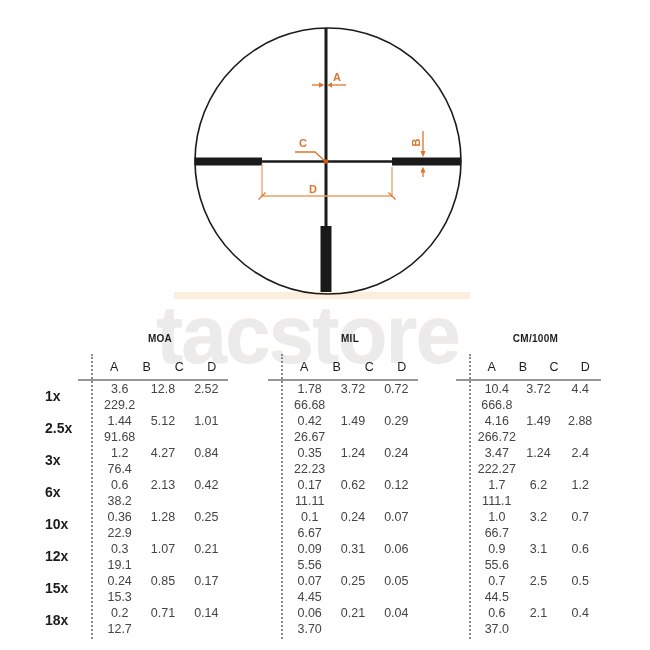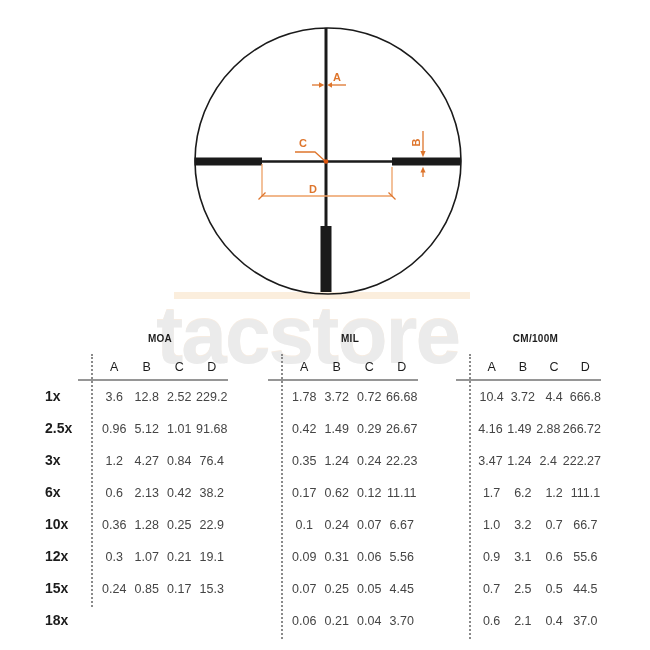--- a/index.html
+++ b/index.html
@@ -35,21 +35,21 @@
     height:36px;display:flex;align-items:center;justify-content:center;
     padding-left:14px;font-size:10px;font-weight:600;color:#1d1d1d;letter-spacing:.3px;
   }
   .tbl-head{
     height:22px;display:grid;grid-template-columns:repeat(4,1fr);
     padding-left:20px;align-items:center;text-align:center;
     font-size:12.5px;color:#1c1c1c;font-weight:500;
   }
   .rule{height:0;border-top:2px solid #969696;margin-top:1px;}
   .tbl-body{padding-left:20px;}
-  .trow{height:32px;display:grid;grid-template-columns:repeat(4,1fr);align-items:center;text-align:center;
+  .trow{height:32px;display:grid;grid-template-columns:repeat(3,1fr);align-items:center;text-align:center;
     font-size:12.5px;color:#454545;}
   .dotted{position:absolute;left:13px;top:34px;bottom:-2px;width:0;border-left:2px dotted #8a8a8a;}
 </style>
 </head>
 <body>
 
 <div class="stage">
 
   <div class="band"></div>
   <div class="watermark">tacstore</div>
@@ -117,21 +117,21 @@
         </div>
       <div class="rule"></div>
       <div class="tbl-body">
           <div class="trow">
             <span>3.6</span>
             <span>12.8</span>
             <span>2.52</span>
             <span>229.2</span>
           </div>
           <div class="trow">
-            <span>0.96</span>
+            <span>1.44</span>
             <span>5.12</span>
             <span>1.01</span>
             <span>91.68</span>
           </div>
           <div class="trow">
             <span>1.2</span>
             <span>4.27</span>
             <span>0.84</span>
             <span>76.4</span>
           </div>
@@ -151,20 +151,26 @@
             <span>0.3</span>
             <span>1.07</span>
             <span>0.21</span>
             <span>19.1</span>
           </div>
           <div class="trow">
             <span>0.24</span>
             <span>0.85</span>
             <span>0.17</span>
             <span>15.3</span>
+          </div>
+          <div class="trow">
+            <span>0.2</span>
+            <span>0.71</span>
+            <span>0.14</span>
+            <span>12.7</span>
           </div>
         </div>
       <div class="dotted"></div>
     </div>
 
     <div class="tbl t2">
       <div class="tbl-title">MIL</div>
       <div class="tbl-head">
           <span>A</span>
           <span>B</span>

